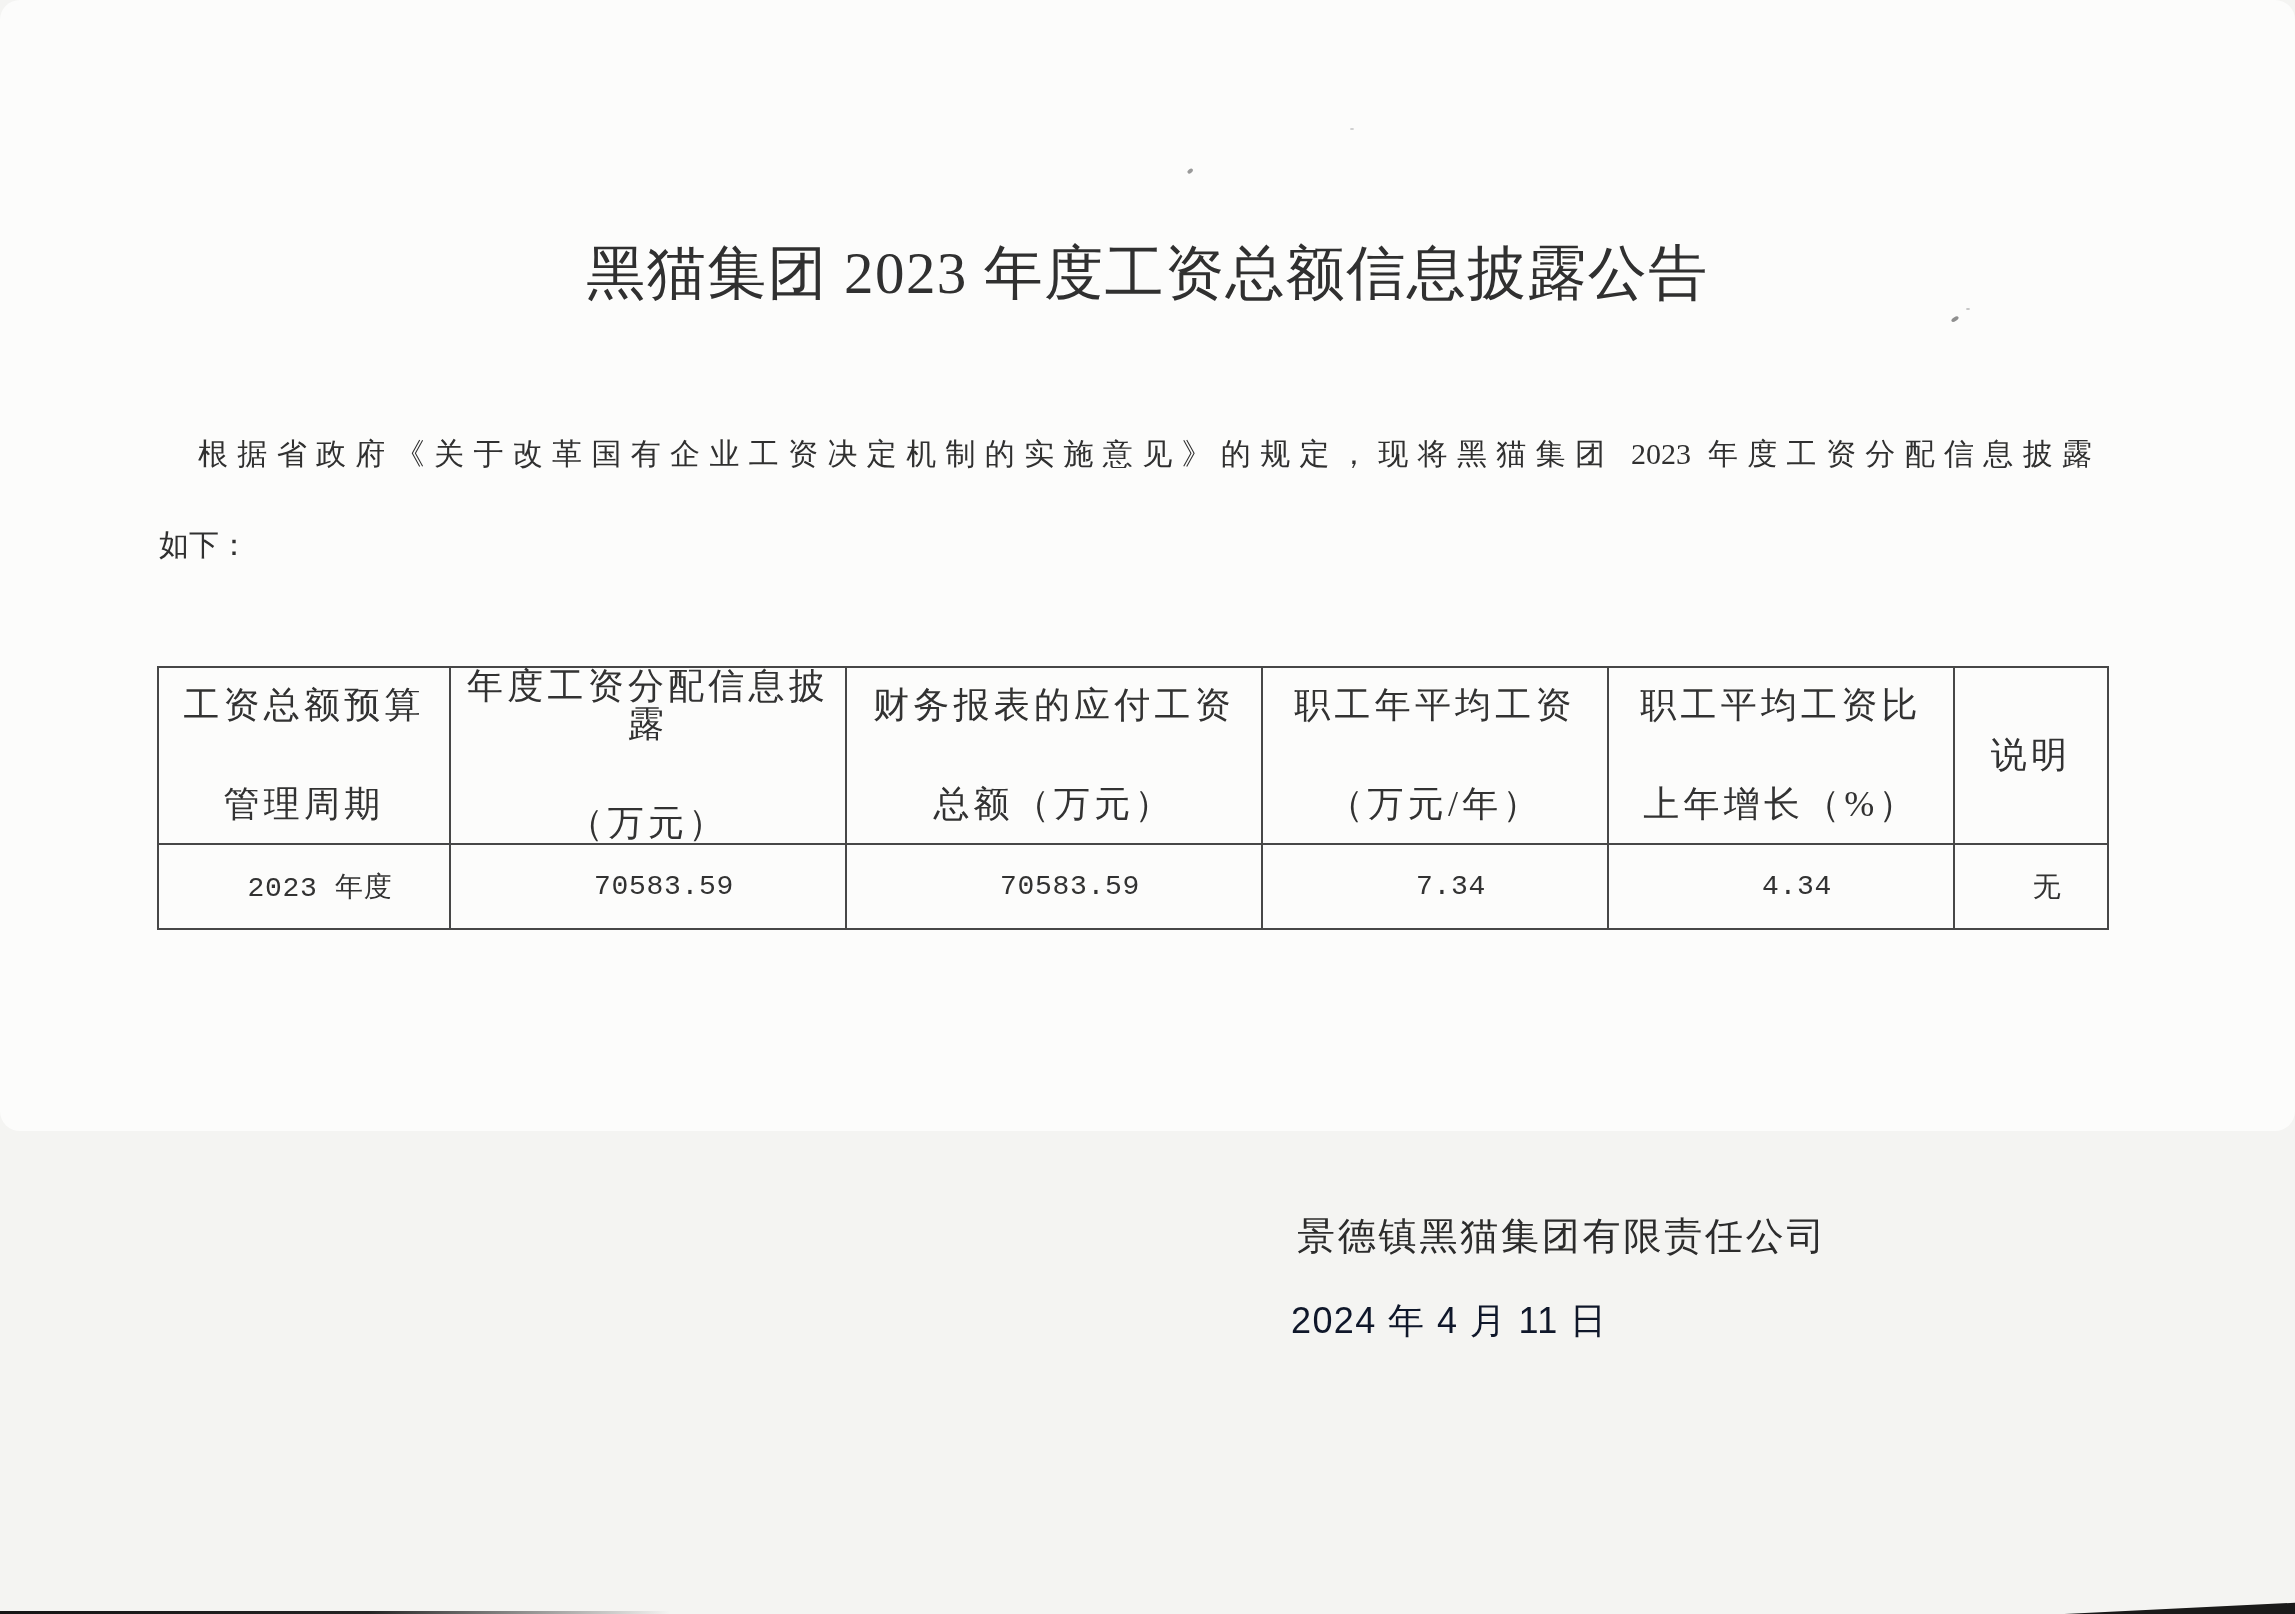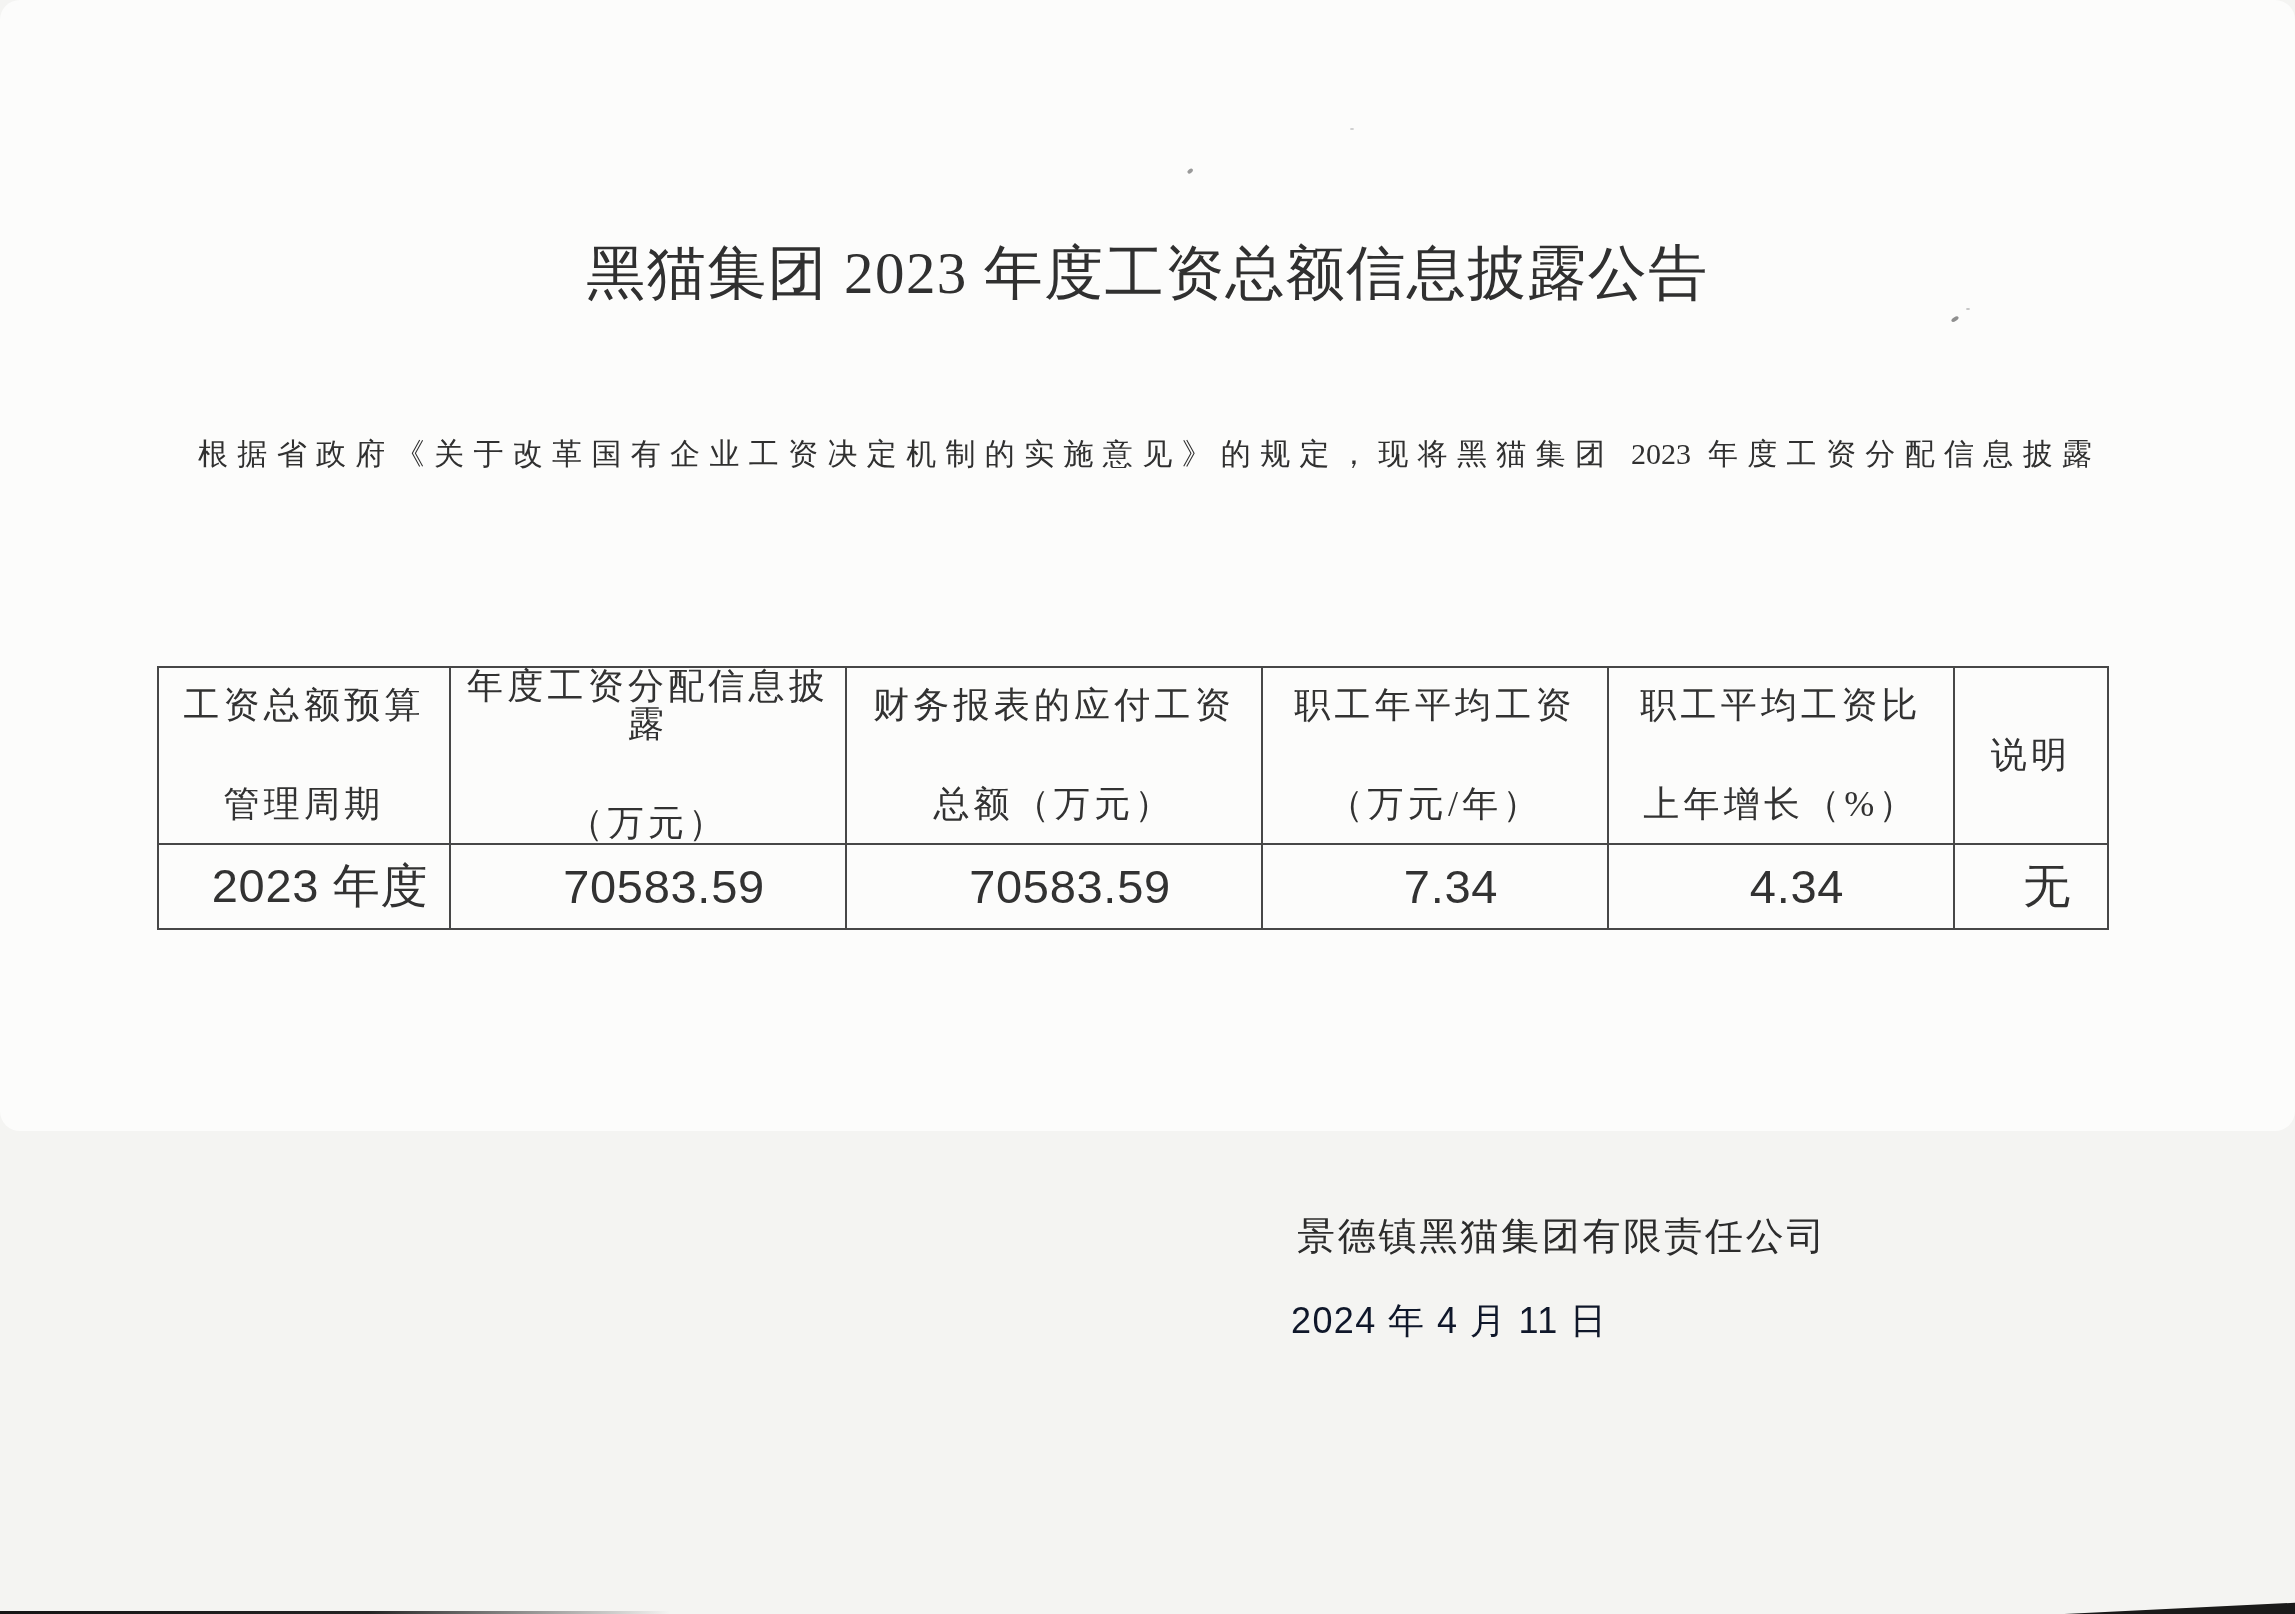--- a/index.html
+++ b/index.html
@@ -67,22 +67,22 @@
     flex-direction: column;
     align-items: center;
     justify-content: center;
     gap: 61px;
     height: 100%;
     font-size: 36px;
     letter-spacing: 4.2px;
     line-height: 1.05;
   }
   tr.data td {
-    font-family: Liberation Sans, sans-serif;
-    font-size: 47px;
+    font-family: Liberation Mono, monospace;
+    font-size: 28px;
     letter-spacing: 0.7px;
     padding-left: 32px;
   }
   .sign {
     position: absolute;
     left: 1297px; top: 1211px;
     font-size: 38px;
     letter-spacing: 2.8px;
     color: #2c2c2c;
     white-space: nowrap;
@@ -117,20 +117,21 @@
 </style>
 </head>
 <body>
 
 <div id="page">
 
   <h1 class="doc-title">黑猫集团 2023 年度工资总额信息披露公告</h1>
 
   <div class="para">
     <div class="para-line1">根据省政府《关于改革国有企业工资决定机制的实施意见》的规定，现将黑猫集团 2023 年度工资分配信息披露</div>
+    <div class="para-line2">如下：</div>
   </div>
 
   <table class="wage">
     <colgroup>
       <col style="width:292px">
       <col style="width:396px">
       <col style="width:416px">
       <col style="width:346px">
       <col style="width:346px">
       <col style="width:154px">

